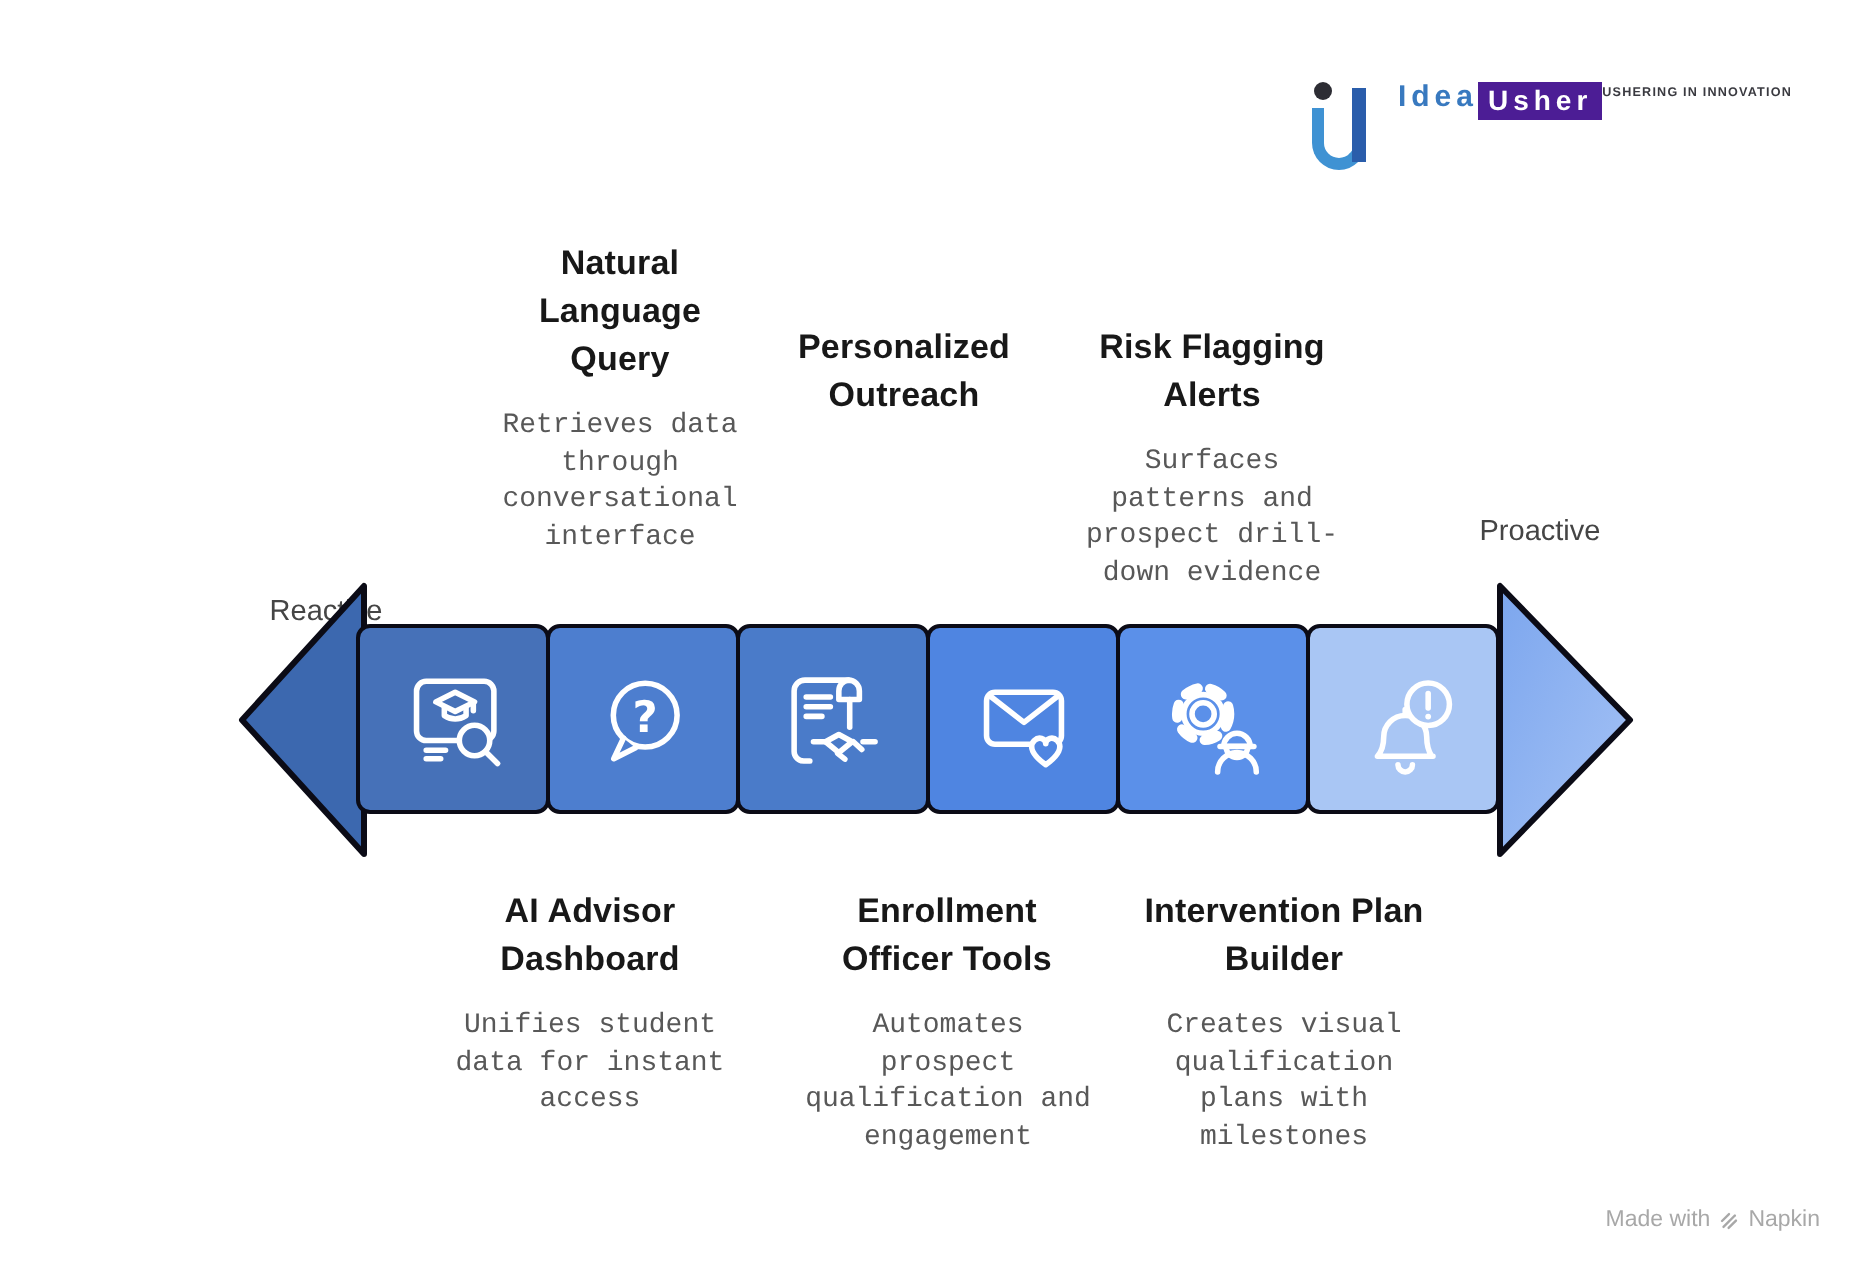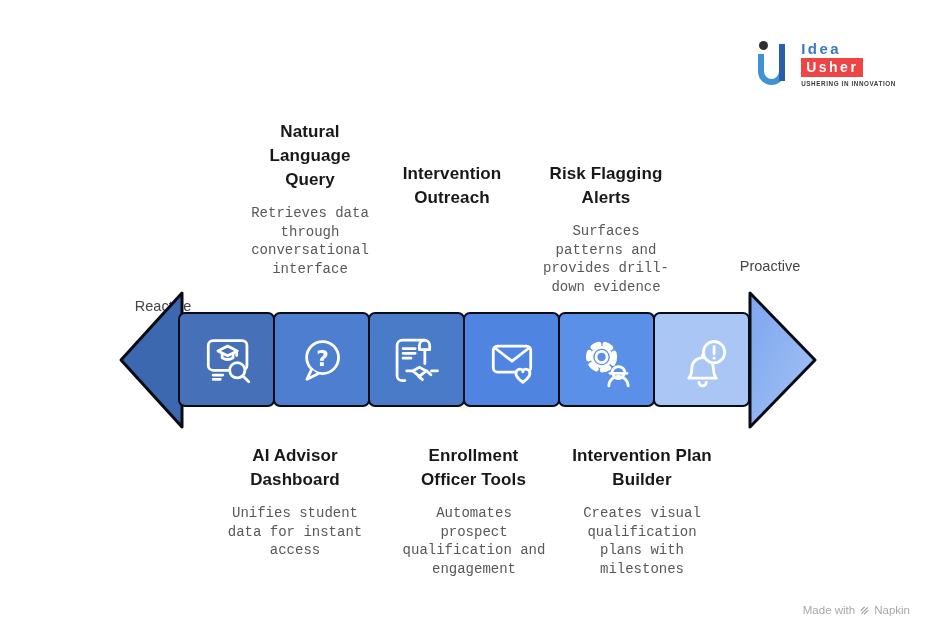--- a/index.html
+++ b/index.html
@@ -59,24 +59,24 @@
 
   
   .logo { position:absolute; top:40px; right:38px; display:flex; gap:7px; align-items:flex-start; }
   .logo-mark { position:relative; width:36px; height:50px; }
   .logo-dot { position:absolute; left:1px; top:1px; width:9px; height:9px; border-radius:50%; background:#2d2d34; }
   .logo-u {
     position:absolute; left:0; top:14px; width:27px; height:31px;
     border:6.5px solid #3f92d3; border-top:none; border-radius:0 0 15px 15px;
   }
   .logo-bar { position:absolute; left:20.5px; top:4px; width:6.5px; height:37px; background:#2a5dab; }
-  .logo-text { display:flex; flex-direction:column; align-items:flex-start; }
+  .logo-text { display:flex; flex-direction:row; align-items:flex-start; }
   .logo-idea { font-size:15px; font-weight:700; color:#3879bf; letter-spacing:2.5px; line-height:17px; }
   .logo-usher {
-    margin-top:1px; background:#ef4444; color:#ffffff; font-size:14px; font-weight:700;
+    margin-top:1px; background:#4c1d95; color:#ffffff; font-size:14px; font-weight:700;
     letter-spacing:2.5px; line-height:17px; padding:1px 5px;
   }
   .logo-tagline { margin-top:3px; font-size:6.3px; font-weight:700; letter-spacing:.6px; color:#3a3a40; }
 
   
   .footer {
     position:absolute; right:24px; bottom:20px; display:flex; align-items:flex-end; gap:4px;
     font-size:11.5px; color:#a8a8a8;
   }
   .footer svg { width:11px; height:11px; }
@@ -97,25 +97,25 @@
       <div class="logo-usher">Usher</div>
       <div class="logo-tagline">USHERING IN INNOVATION</div>
     </div>
   </div>
 
   <div class="feature tf1">
     <h3>Natural Language Query</h3>
     <p>Retrieves data through conversational interface</p>
   </div>
   <div class="feature tf2">
-    <h3>Intervention Outreach</h3>
+    <h3>Personalized Outreach</h3>
   </div>
   <div class="feature tf3">
     <h3>Risk Flagging Alerts</h3>
-    <p>Surfaces patterns and provides drill-down evidence</p>
+    <p>Surfaces patterns and prospect drill-down evidence</p>
   </div>
 
   <div class="axis-label axis-left">Reactive</div>
   <div class="axis-label axis-right">Proactive</div>
 
   <svg class="arrow-heads" viewBox="0 0 700 140">
     <defs>
       <linearGradient id="gradRight" x1="0" y1="0" x2="1" y2="1">
         <stop offset="0" stop-color="#7ca6ee"></stop>
         <stop offset="1" stop-color="#a6c3f5"></stop>

